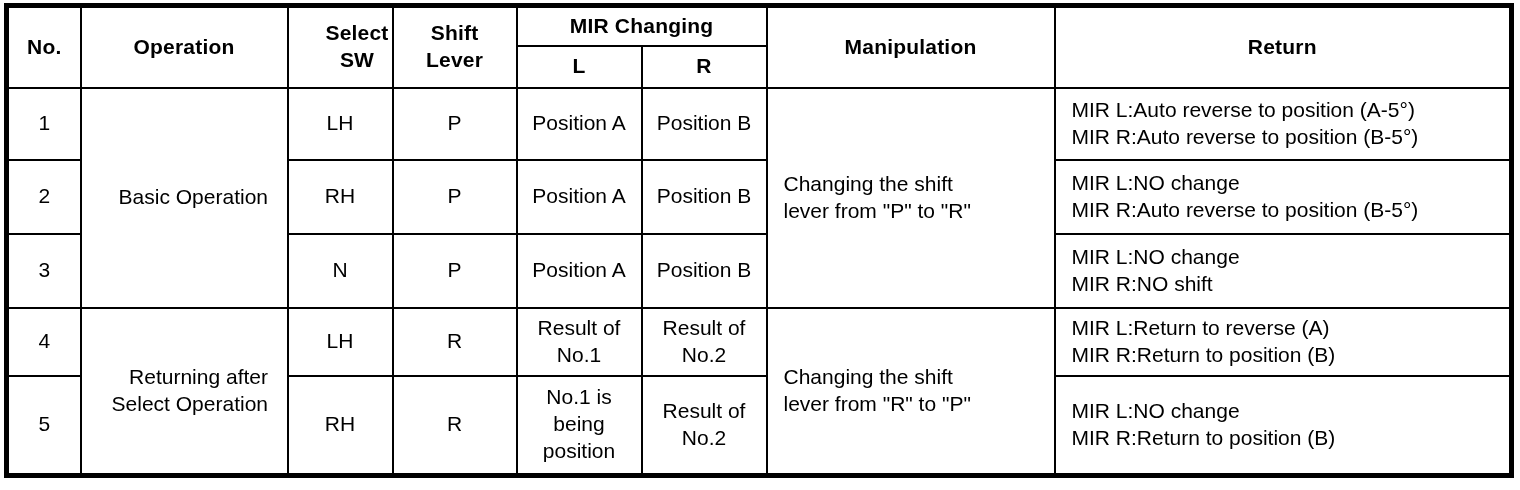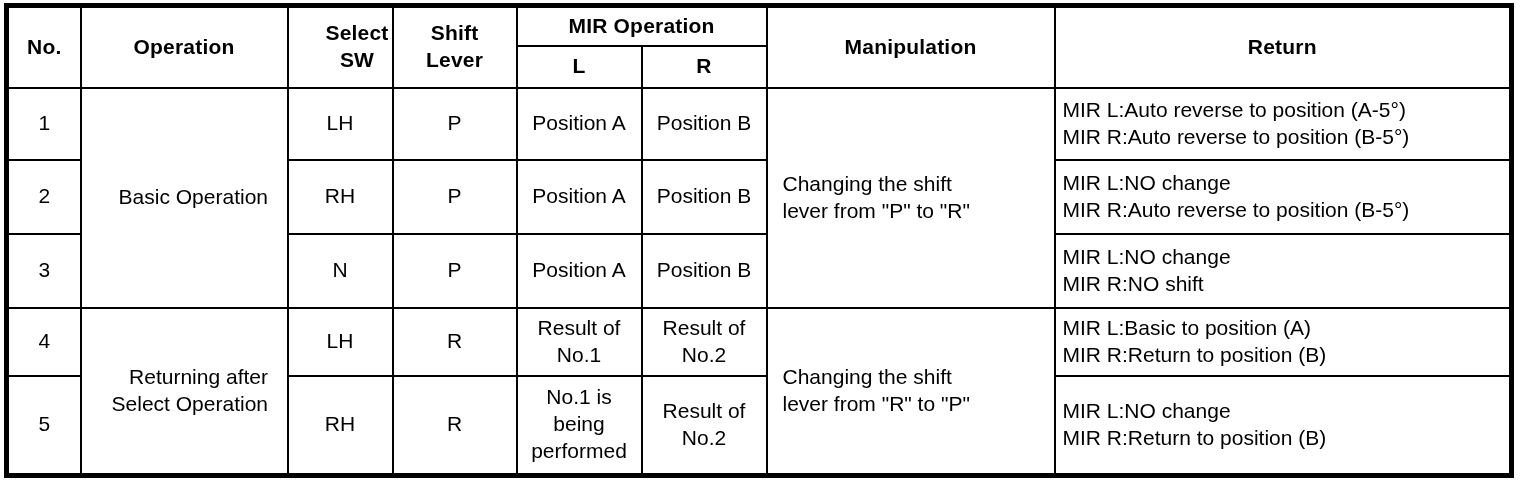--- a/index.html
+++ b/index.html
@@ -42,30 +42,30 @@
   }
   tr.hdr-top    { height: 40px; }
   tr.hdr-sub    { height: 42px; }
   tr.row-1      { height: 72px; }
   tr.row-2      { height: 74px; }
   tr.row-3      { height: 74px; }
   tr.row-4      { height: 68px; }
   tr.row-5      { height: 100px; }
   td.left-cell {
     text-align: left;
-    padding-left: 7px;
+    padding-left: 16px;
     padding-right: 4px;
   }
   
   .wrap { margin: 0 auto; }
   .w70  { max-width: 72px; margin-left: 34px; }
   .w80  { max-width: 82px; text-align: center; }
   .w100 { max-width: 104px; }
   .w165 { max-width: 168px; text-align: right; }
-  .w210 { max-width: 215px; text-align: left; margin: 8px; }
+  .w210 { max-width: 215px; text-align: left; margin: 0; }
   .result-line { white-space: nowrap; }
 </style>
 </head>
 <body>
 
 <div class="page">
   <table class="mir-table">
     <colgroup>
       <col style="width:74px">
       <col style="width:207px">
@@ -79,21 +79,21 @@
     <thead>
       <tr class="hdr-top">
         <th rowspan="2">No.</th>
         <th rowspan="2">Operation</th>
         <th rowspan="2">
             <div class="wrap w70">Select SW</div>
           </th>
         <th rowspan="2">
             <div class="wrap w80">Shift Lever</div>
           </th>
-        <th colspan="2">MIR Operation</th>
+        <th colspan="2">MIR Changing</th>
         <th rowspan="2">Manipulation</th>
         <th rowspan="2">Return</th>
       </tr>
       <tr class="hdr-sub">
         <th>L</th>
         <th>R</th>
       </tr>
     </thead>
     <tbody>
       <tr class="row-1">
@@ -145,30 +145,30 @@
         <td>
             <div class="wrap w100">Result of No.1</div>
           </td>
         <td>
             <div class="wrap w100">Result of No.2</div>
           </td>
         <td rowspan="2" class="left-cell">
             <div class="wrap w210">Changing the shift lever from "R" to "P"</div>
           </td>
         <td class="left-cell">
-          <div class="result-line">MIR L:Basic to position (A)</div>
+          <div class="result-line">MIR L:Return to reverse (A)</div>
           <div class="result-line">MIR R:Return to position (B)</div>
         </td>
       </tr>
       <tr class="row-5">
         <td>5</td>
         <td>RH</td>
         <td>R</td>
         <td>
-            <div class="wrap w100">No.1 is being performed</div>
+            <div class="wrap w100">No.1 is being position</div>
           </td>
         <td>
             <div class="wrap w100">Result of No.2</div>
           </td>
         <td class="left-cell">
           <div class="result-line">MIR L:NO change</div>
           <div class="result-line">MIR R:Return to position (B)</div>
         </td>
       </tr>
     </tbody>

